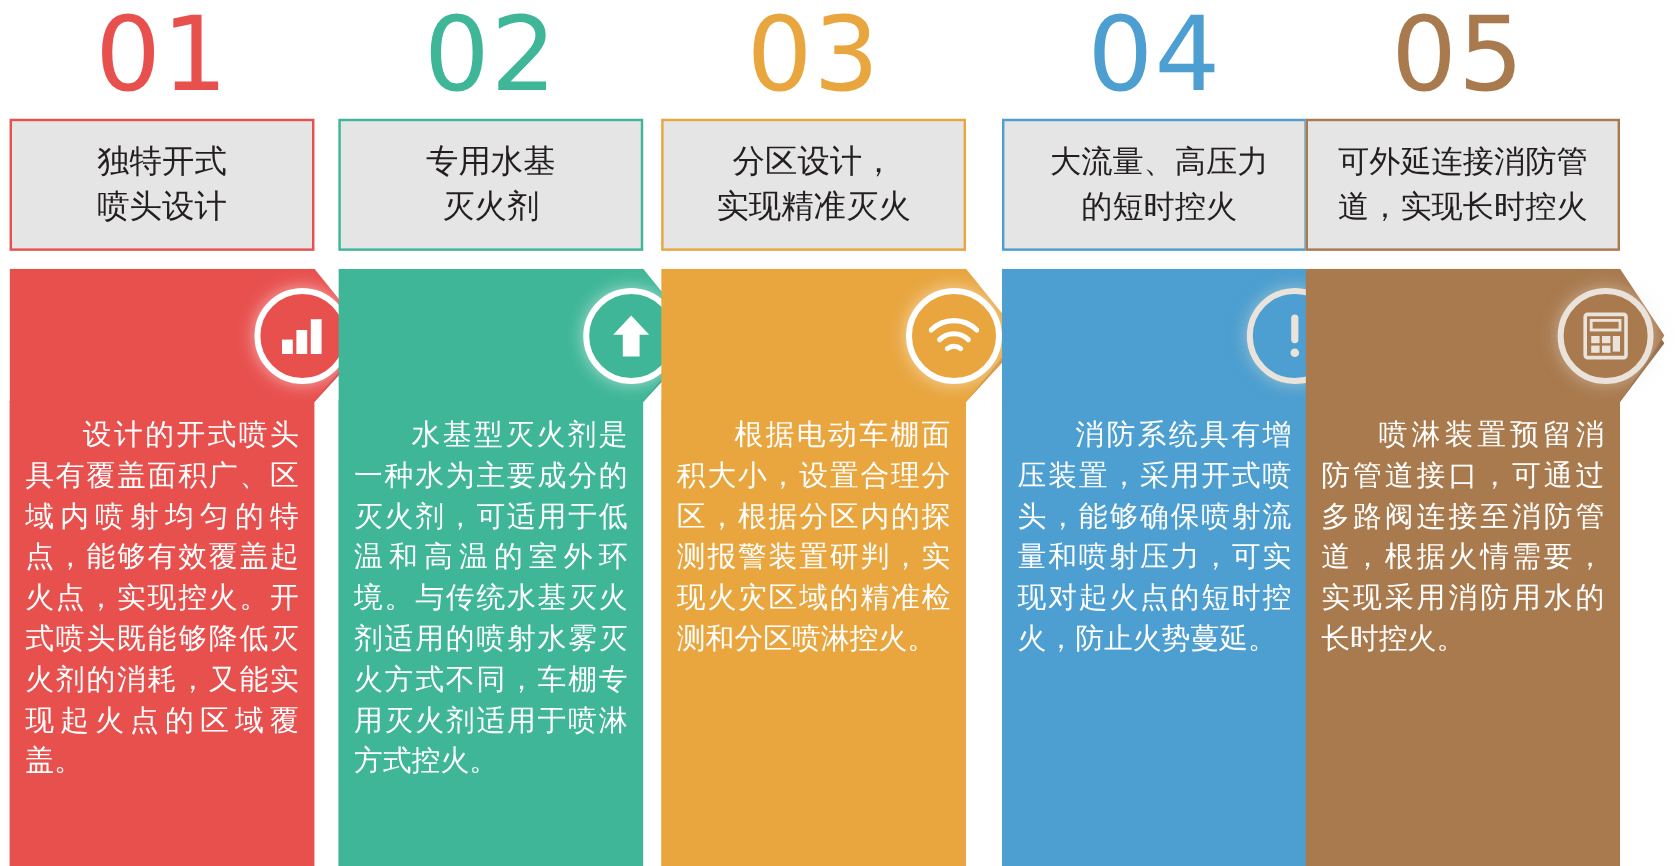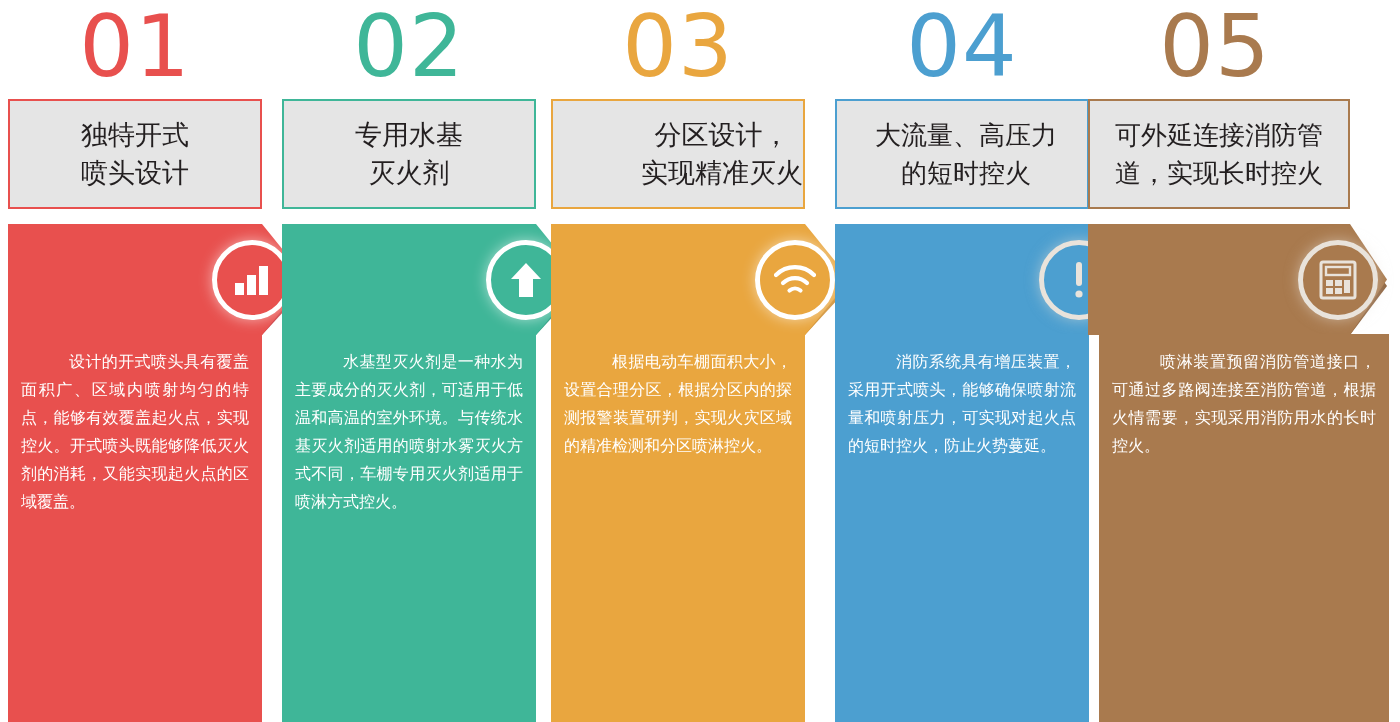--- a/index.html
+++ b/index.html
@@ -67,27 +67,27 @@
   
   .body-panel {
     position: absolute;
     top: 334px;
     left: 0;
     width: 254px;
     height: 388px;
     padding: 14px 13px 10px 13px;
   }
   .body-text {
-    font-size: 16px;
-    line-height: 28px;
+    font-size: 24px;
+    line-height: 34px;
     color: #ffffff;
     text-align: justify;
     text-align-last: left;
     text-indent: 48px;
-    font-family: Liberation Serif, serif;
+    font-family: Liberation Mono, monospace;
     letter-spacing: 0px;
     word-break: break-all;
   }
   
   .icon-wrap {
     position: absolute;
     top: 240px;
     width: 80px;
     height: 80px;
   }
@@ -153,21 +153,21 @@
         </svg>
       </div>
     </div>
     <div class="body-panel" style="background:#3FB698;">
       <div class="body-text">水基型灭火剂是一种水为主要成分的灭火剂，可适用于低温和高温的室外环境。与传统水基灭火剂适用的喷射水雾灭火方式不同，车棚专用灭火剂适用于喷淋方式控火。</div>
     </div>
   </div>
 
   <div class="column" id="col2" style="left:551px;padding-left:43px;">
     <div class="num" style="color: rgb(233, 166, 63);">03</div>
-    <div class="title-box" style="border-color: rgb(233, 166, 63); justify-content: flex-end;">
+    <div class="title-box" style="border-color: rgb(233, 166, 63);">
       <div class="title-text">分区设计，
 实现精准灭火</div>
     </div>
     <div class="band">
       <svg width="299" height="111" viewBox="0 0 299 111" aria-hidden="true">
         <polygon class="shadow-tri" points="254,10 299,62 254,111" fill="#D08E30"></polygon>
         <polygon class="arrow-body" points="0,0 254,0 299,55.5 254,111 0,111" fill="#E9A63F"></polygon>
       </svg>
     </div>
     <div class="icon-wrap" style="left:204px;">
@@ -227,18 +227,18 @@
           <rect x="2" y="2" width="34" height="36" rx="2" stroke="#e9e3db" stroke-width="3" fill="none"></rect>
           <rect x="7" y="7" width="24" height="8" stroke="#e9e3db" stroke-width="2.4" fill="none"></rect>
           <rect x="7" y="20" width="7" height="6" fill="#e9e3db"></rect>
           <rect x="16" y="20" width="7" height="6" fill="#e9e3db"></rect>
           <rect x="25" y="20" width="6" height="13" fill="#e9e3db"></rect>
           <rect x="7" y="28" width="7" height="6" fill="#e9e3db"></rect>
           <rect x="16" y="28" width="7" height="6" fill="#e9e3db"></rect>
         </svg>
       </div>
     </div>
-    <div class="body-panel" style="background:#A97A4E;width:290px;margin-left:11px;">
+    <div class="body-panel" style="background:#A97A4E;width:262px;">
       <div class="body-text">喷淋装置预留消防管道接口，可通过多路阀连接至消防管道，根据火情需要，实现采用消防用水的长时控火。</div>
     </div>
   </div>
 
 </div>
 
 </body></html>

